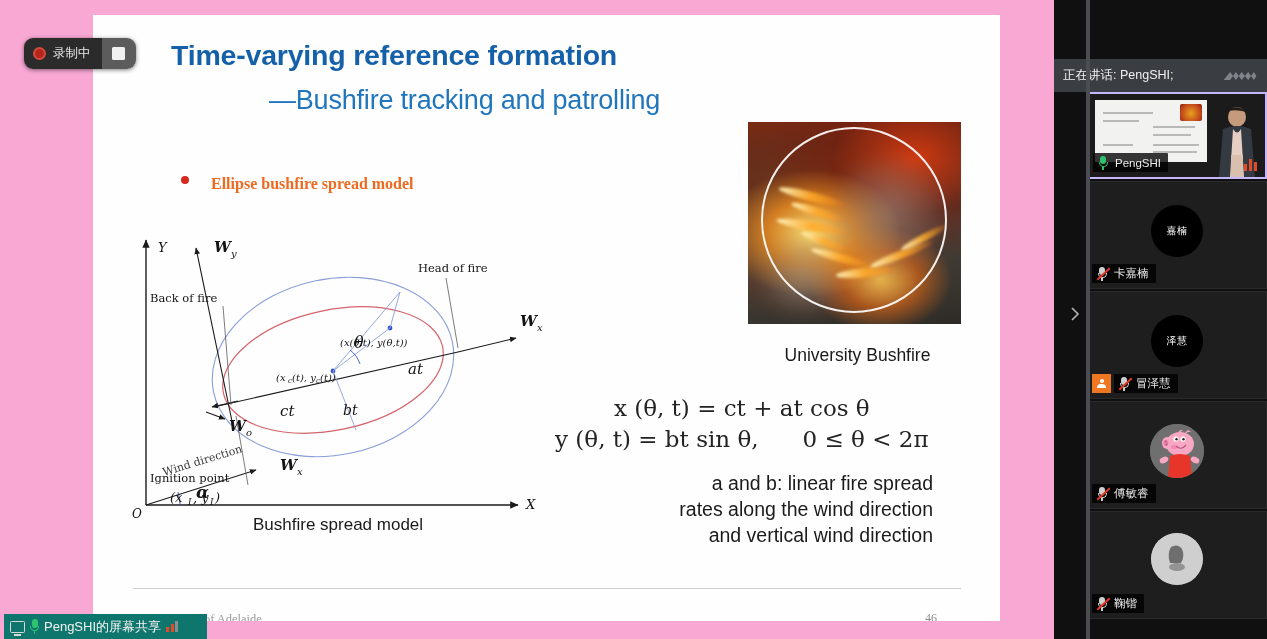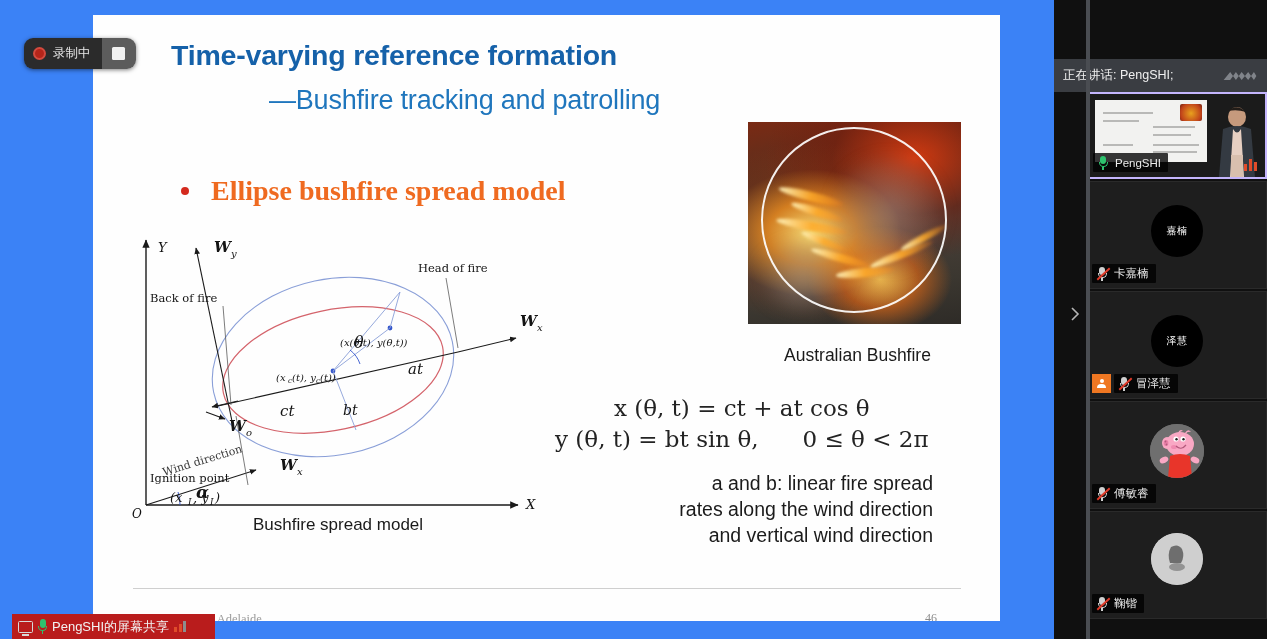--- a/index.html
+++ b/index.html
@@ -13,21 +13,21 @@
     position: relative;
     width: 1267px; height: 639px;
     background: #000;
   }
 
   
   .share-stage {
     position: absolute;
     left: 0; top: 0;
     width: 1054px; height: 639px;
-    background: #3b82f6;
+    background: #f9a8d4;
   }
   .slide {
     position: absolute;
     left: 93px; top: 15px;
     width: 907px; height: 606px;
     background: #fefefe;
     overflow: hidden;
   }
 
   
@@ -61,21 +61,21 @@
     width: 8px; height: 8px;
     border-radius: 50%;
     background: #d42a1e;
     position: relative;
     top: -5px;
     flex: none;
   }
   .bullet-text {
     font-family: "Liberation Serif", serif;
     font-weight: bold;
-    font-size: 28px;
+    font-size: 16px;
     color: #ef6a20;
     white-space: nowrap;
   }
 
   
   .diagram {
     position: absolute;
     left: 35px; top: 215px;
     width: 450px; height: 290px;
   }
@@ -219,23 +219,23 @@
   }
   .rec-stop-sq {
     width: 13px; height: 13px;
     background: #f1f1f1;
     border-radius: 1.5px;
   }
 
   
   .share-bar {
     position: absolute;
-    left: 12px; top: 614px;
+    left: 4px; top: 614px;
     width: 203px; height: 25px;
-    background: #b91c1c;
+    background: #0f766e;
     display: flex;
     align-items: center;
     gap: 5px;
     padding: 0 6px;
   }
   .share-bar .scr-icon {
     width: 15px; height: 12px;
     border: 1.6px solid #d8d8d8;
     border-radius: 1.5px;
     position: relative;
@@ -583,21 +583,21 @@
           <div class="flame-streak" style="left:42px; top:86px; width:54px; height:8px; transform:rotate(18deg);"></div>
           <div class="flame-streak" style="left:28px; top:100px; width:72px; height:9px; transform:rotate(10deg);"></div>
           <div class="flame-streak" style="left:52px; top:116px; width:48px; height:7px; transform:rotate(22deg);"></div>
           <div class="flame-streak" style="left:62px; top:132px; width:62px; height:8px; transform:rotate(16deg);"></div>
           <div class="flame-streak" style="left:88px; top:146px; width:58px; height:9px; transform:rotate(-6deg);"></div>
           <div class="flame-streak" style="left:120px; top:128px; width:68px; height:8px; transform:rotate(-22deg);"></div>
           <div class="flame-streak" style="left:150px; top:112px; width:52px; height:7px; transform:rotate(-28deg);"></div>
           <div class="photo-circle"></div>
         </div>
       </div>
-      <div class="photo-caption">Australian Bushfire</div>
+      <div class="photo-caption">University Bushfire</div>
 
       <div class="equations">
         <div class="eq-line">x (θ, t) = ct + at cos θ</div>
         <div class="eq-line"><span>y (θ, t) = bt sin θ,</span><span class="eq-gap"></span><span>0 ≤ θ &lt; 2π</span></div>
       </div>
 
       <div class="note-block">
         <div>a and b: linear fire spread</div>
         <div>rates along the wind direction</div>
         <div>and vertical wind direction</div>

